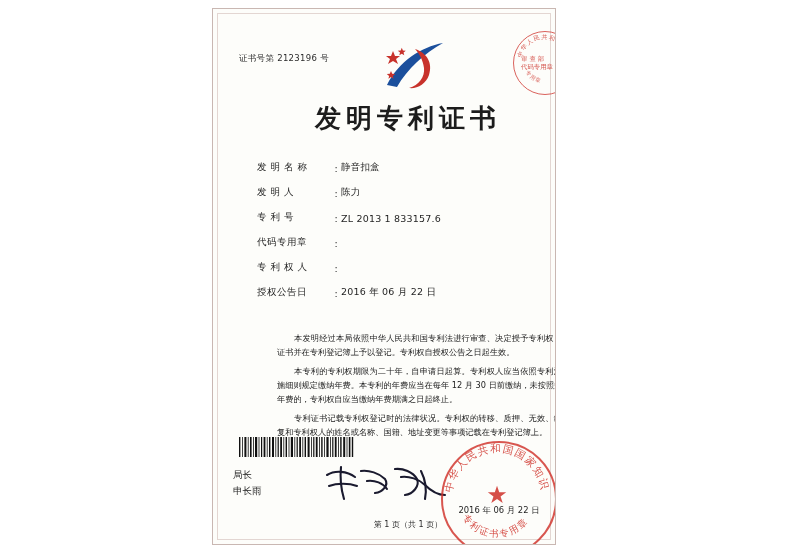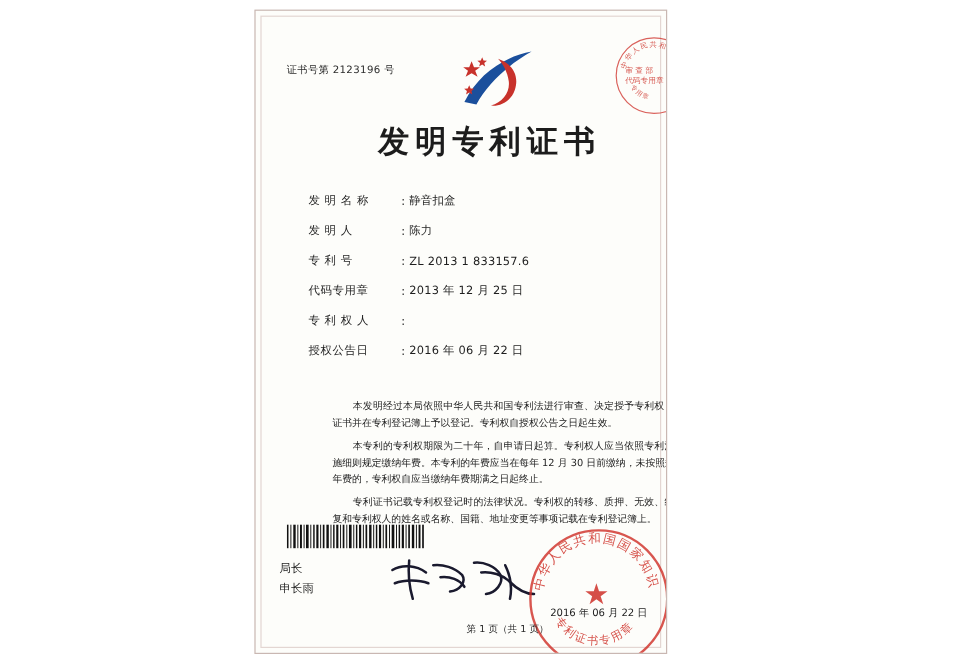--- a/index.html
+++ b/index.html
@@ -242,21 +242,21 @@
     width: 92px;
     text-align: center;
     font-size: 8.4px;
     color: #1e1e1e;
     white-space: nowrap;
   }
 
   
   .page-footer {
     position: absolute;
-    left: 15px;
+    left: 0;
     bottom: 14px;
     width: 390px;
     text-align: center;
     font-size: 8px;
     color: #2a2a2a;
   }
 
   .cn {
     font-family: "DejaVu Sans", "Liberation Sans", sans-serif;
   }
@@ -319,21 +319,20 @@
 
       <div class="field-row">
         <span class="field-label cn">专 利 号</span>
         <span class="field-colon">:</span>
         <span class="field-value cn">ZL 2013 1 833157.6</span>
       </div>
 
       <div class="field-row">
         <span class="field-label cn">代码专用章</span>
         <span class="field-colon">:</span>
-        <span class="field-value cn">2013 年 12 月 25 日</span>
       </div>
 
       <div class="field-row">
         <span class="field-label cn">专 利 权 人</span>
         <span class="field-colon">:</span>
       </div>
 
       <div class="field-row">
         <span class="field-label cn">授权公告日</span>
         <span class="field-colon">:</span>

